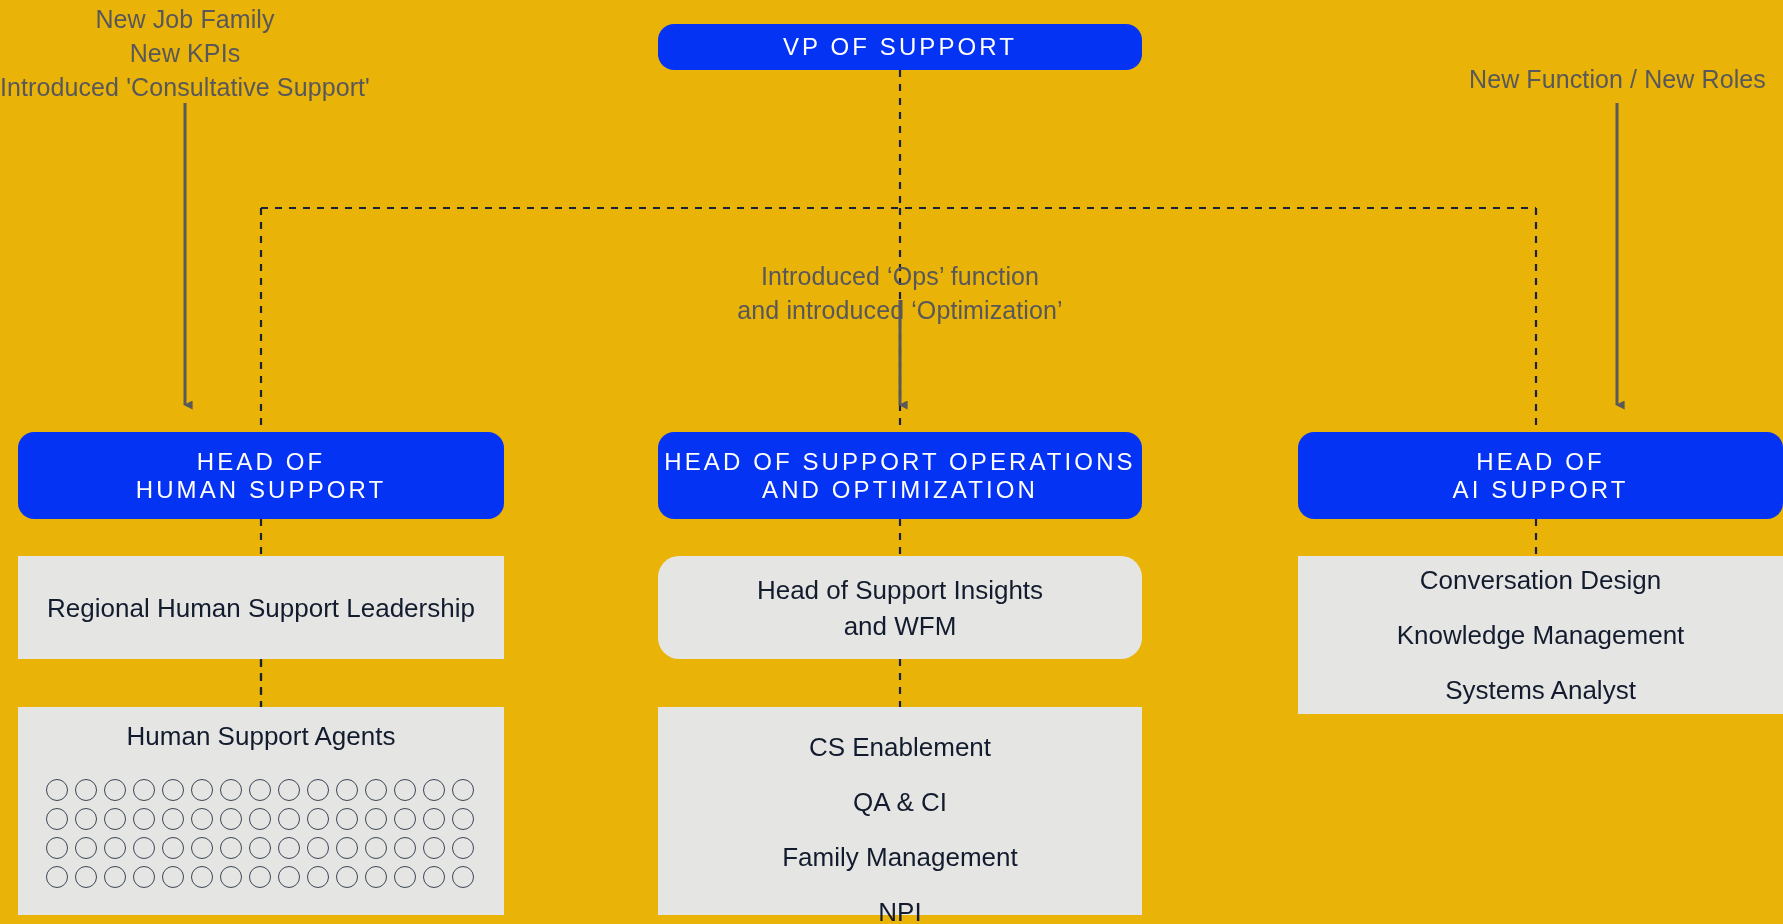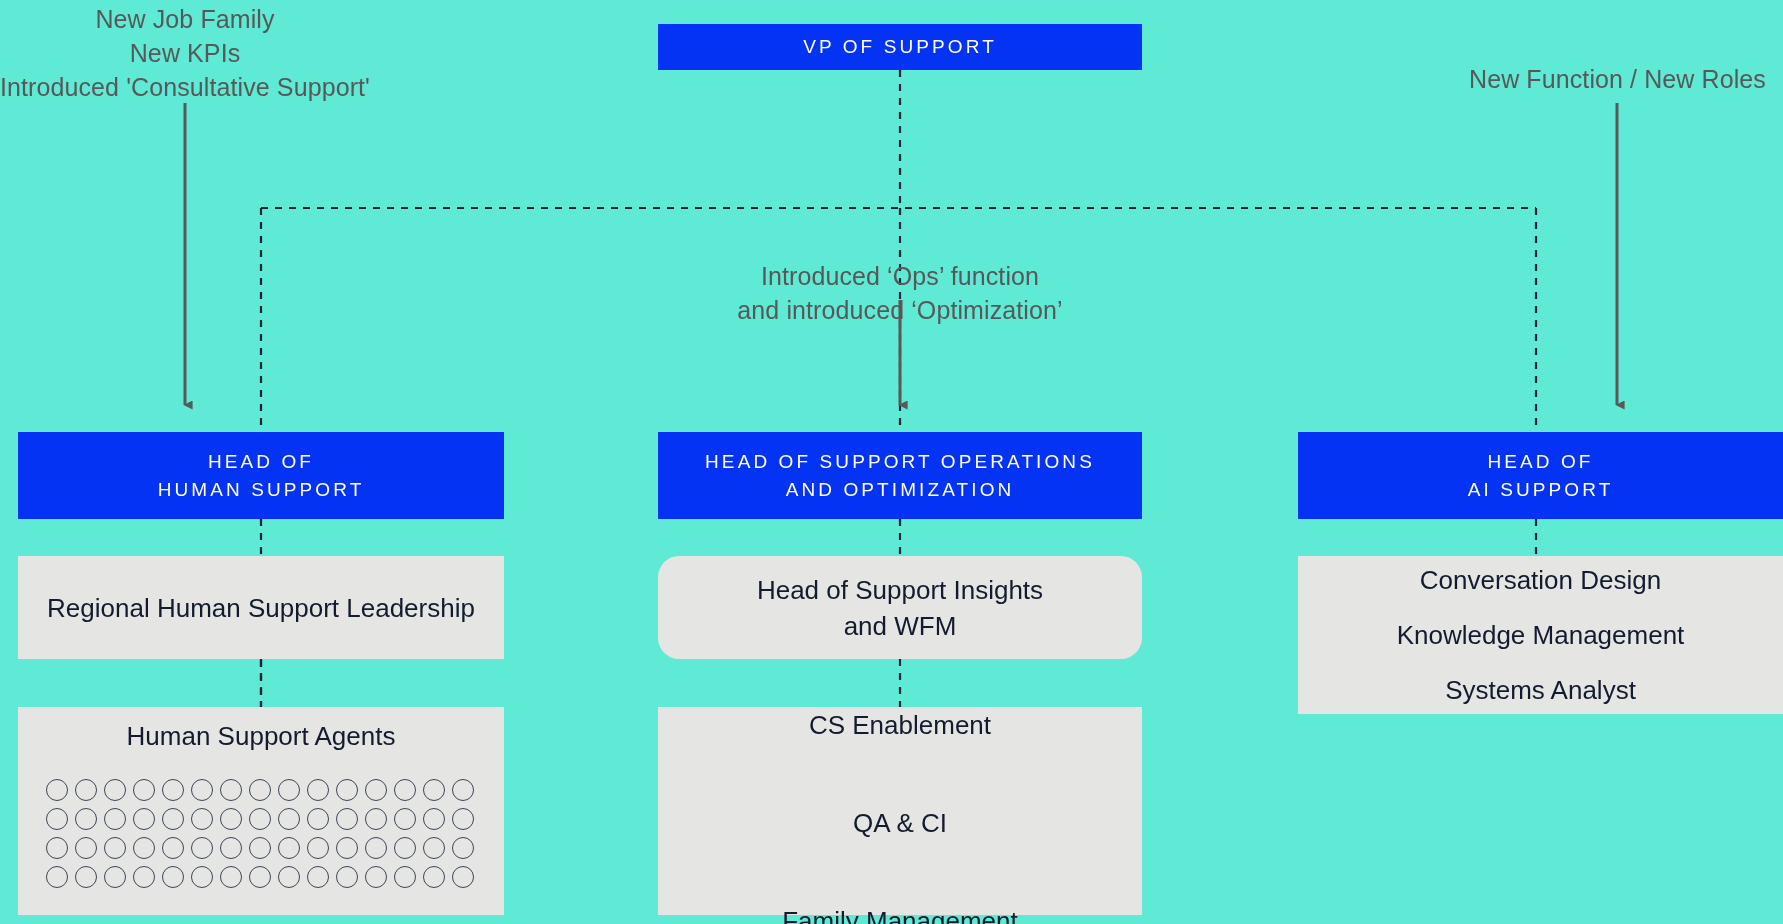--- a/index.html
+++ b/index.html
@@ -7,21 +7,21 @@
     background: #000000;
     width: 1783px;
     height: 924px;
     overflow: hidden;
     font-family: "Liberation Sans", sans-serif;
   }
   #stage {
     position: relative;
     width: 1783px;
     height: 924px;
-    background: #5eead4;
+    background: #eab308;
     text-decoration: underline;
   }
   svg.connectors {
     position: absolute;
     left: 0; top: 0;
     width: 1783px; height: 924px;
     pointer-events: none;
   }
 
   
@@ -38,25 +38,26 @@
 
   
   .blue-box {
     position: absolute;
     background: #0533f4;
     color: #ffffff;
     display: flex;
     align-items: center;
     justify-content: center;
     text-align: center;
-    font-size: 19px;
+    font-size: 24px;
     line-height: 28px;
     letter-spacing: 3.1px;
     white-space: pre-line;
     font-family: "Liberation Sans", sans-serif;
+    border-radius: 16px;
   }
 
   
   .grey-box {
     position: absolute;
     background: #e5e5e3;
     color: #131c2e;
     display: flex;
     flex-direction: column;
     align-items: center;
@@ -208,21 +209,21 @@
   </div>
 
   <div class="blue-box" style="left:658px; top:432px; width:484px; height:87px;">HEAD OF SUPPORT OPERATIONS
 AND OPTIMIZATION</div>
 
   <div class="grey-box" style="left:658px; top:556px; width:484px; height:103px;border-radius:21px;">
     <span class="gb-line">Head of Support Insights</span>
     <span class="gb-line">and WFM</span>
   </div>
 
-  <div class="grey-box spaced" style="left:658px; top:707px; width:484px; height:208px; justify-content:flex-start; gap:43px;">
+  <div class="grey-box spaced" style="left:658px; top:707px; width:484px; height:208px; justify-content:flex-start; padding-top:22px;">
     <span class="gb-line">CS Enablement</span>
     <span class="gb-line">QA &amp; CI</span>
     <span class="gb-line">Family Management</span>
     <span class="gb-line">NPI</span>
   </div>
 
   <div class="blue-box" style="left:1298px; top:432px; width:485px; height:87px;">HEAD OF
 AI SUPPORT</div>
 
   <div class="grey-box spaced" style="left:1298px; top:556px; width:485px; height:158px;">

